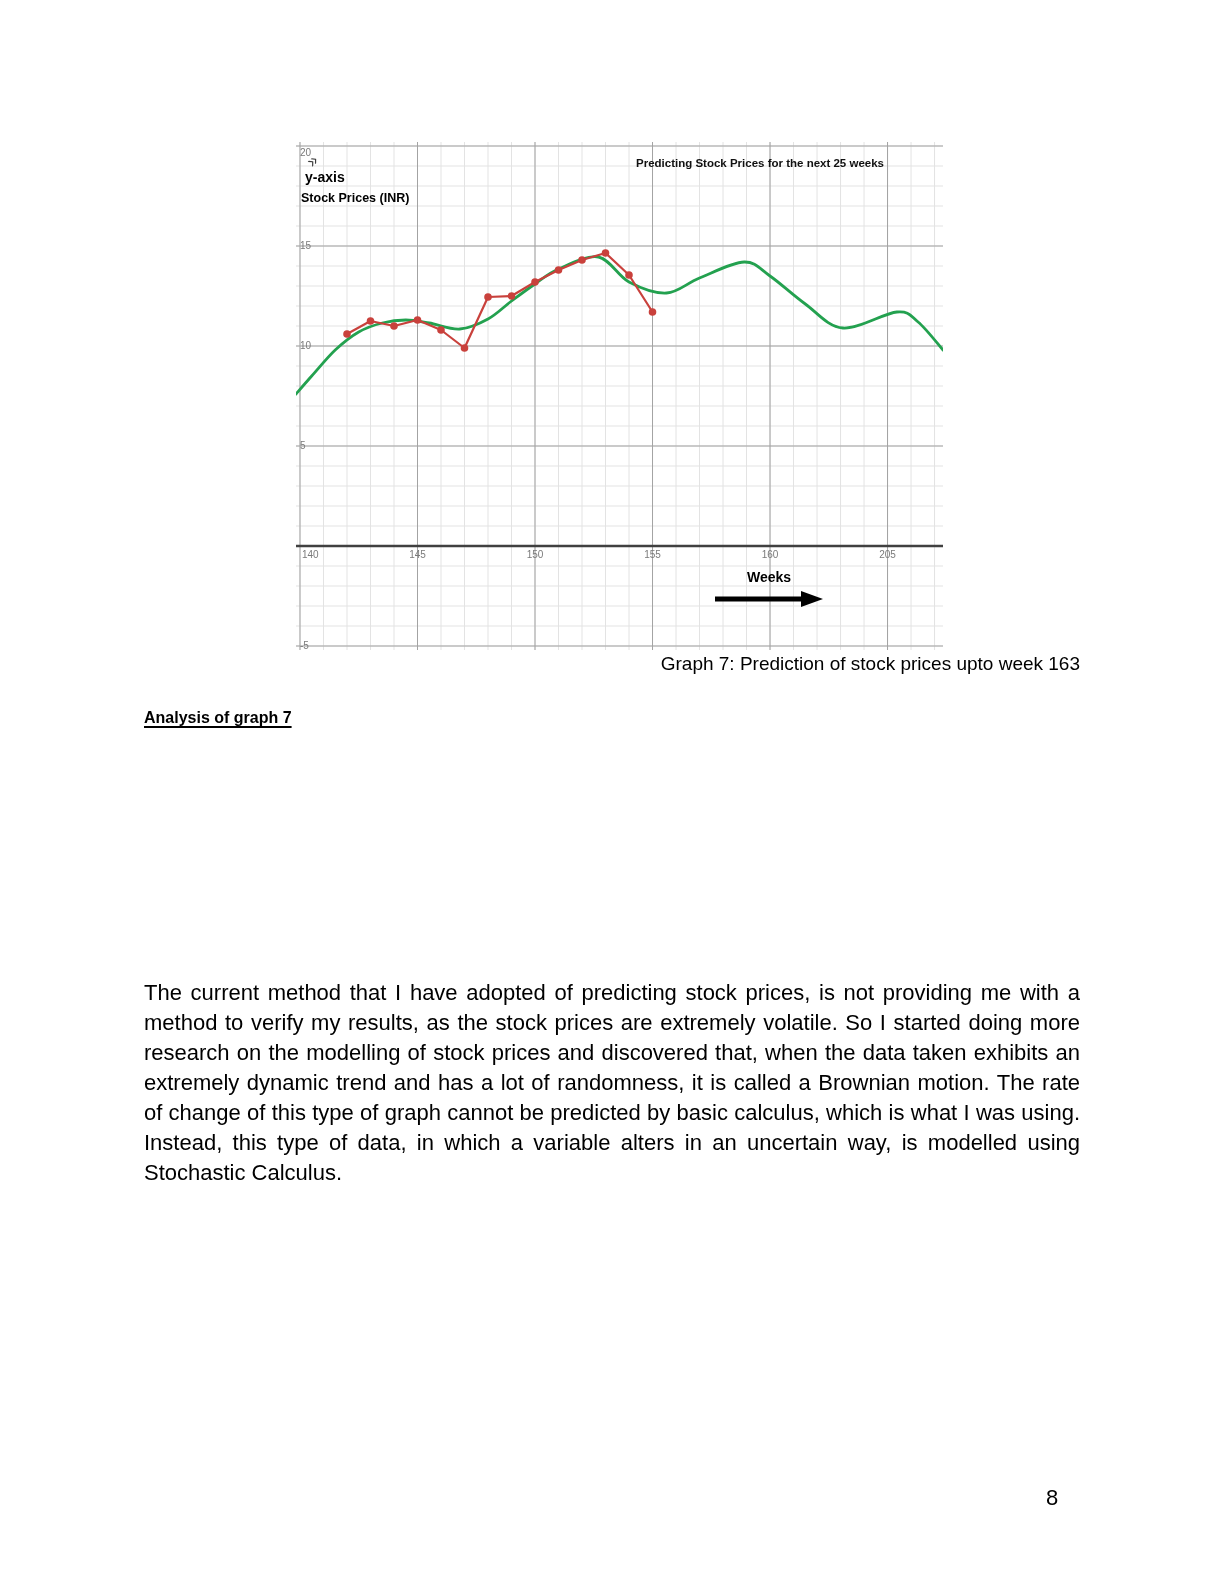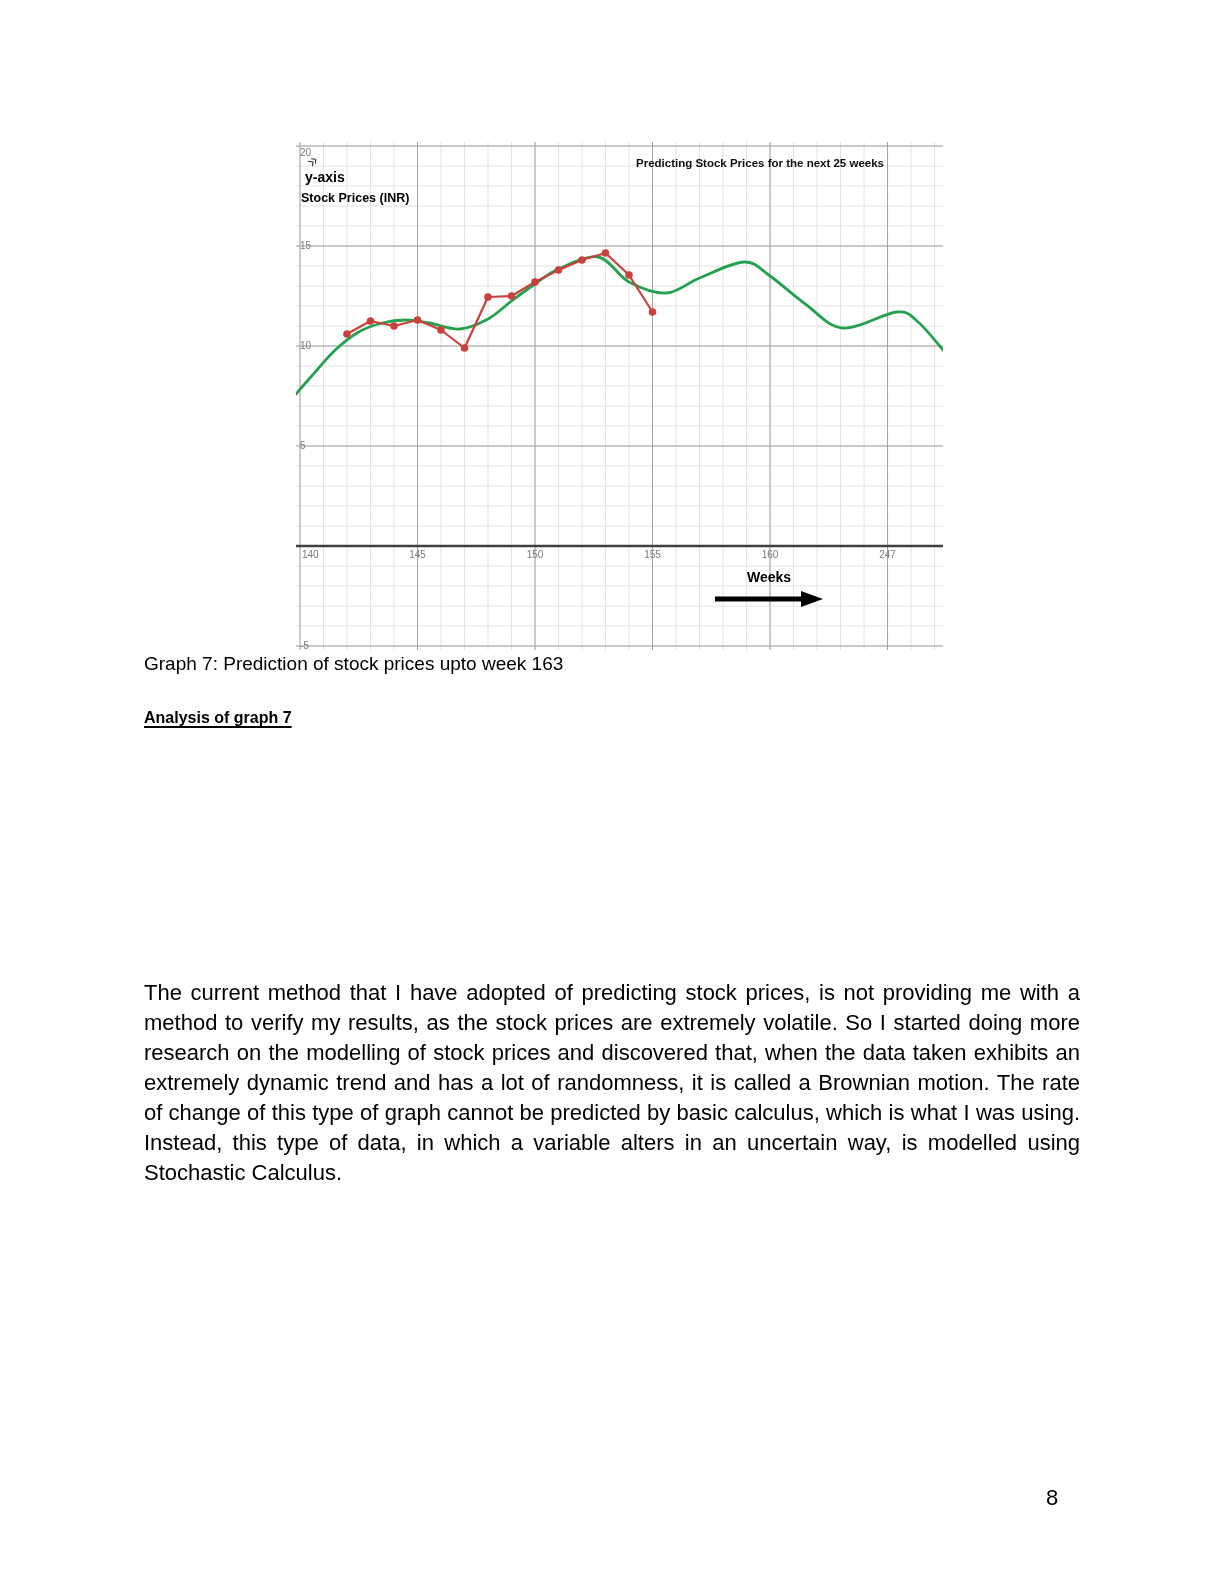--- a/index.html
+++ b/index.html
@@ -30,21 +30,21 @@
   }
   .yaxis-word{position:absolute; left:9px; top:27px; font-size:14px; font-weight:bold; white-space:nowrap;}
   .yaxis-units{position:absolute; left:5px; top:49px; font-size:12.5px; font-weight:bold; white-space:nowrap;}
   .topleft-tick{position:absolute; left:4px; top:5px; font-size:10px; color:#7a7a7a;}
   .weeks-label{
     position:absolute; left:473px; top:427px; transform:translateX(-50%);
     font-size:14px; font-weight:bold; white-space:nowrap;
   }
   
   .caption{
-    position:absolute; left:144px; top:652px; width:936px; text-align:left;
+    position:absolute; left:144px; top:652px; width:936px; text-align:right;
     font-size:19px; line-height:24px;
   }
   .heading{
     position:absolute; left:144px; top:703px; font-size:16px; line-height:30px;
     font-weight:bold; text-decoration:underline; text-decoration-thickness:2px;
     text-underline-offset:3px; white-space:nowrap;
   }
   .para{
     position:absolute; left:144px; width:936px; font-size:22px; line-height:30px;
     text-align:justify; margin:0;
@@ -151,21 +151,21 @@
       <div class="expand-chevron">»</div>
       <div class="yaxis-word">y-axis</div>
       <div class="yaxis-units">Stock Prices (INR)</div>
       <div class="chart-title">Predicting Stock Prices for the next 25 weeks</div>
       <div class="weeks-label">Weeks</div>
     <div class="tick xtick first" style="left: 5.99528px; top: 408px;">140</div>
         <div class="tick xtick" style="left: 121.503px; top: 408px; text-align: right;">145</div>
         <div class="tick xtick" style="left: 239.012px; top: 408px;">150</div>
         <div class="tick xtick" style="left: 356.52px; top: 408px;">155</div>
         <div class="tick xtick" style="left: 474.028px; top: 408px;">160</div>
-        <div class="tick xtick" style="left: 591.536px; top: 408px;">247</div>
+        <div class="tick xtick" style="left: 591.536px; top: 408px;">205</div>
         <div class="tick ytick" style="left: 4px; top: 104px;">15</div>
         <div class="tick ytick" style="left: 4px; top: 204px;">10</div>
         <div class="tick ytick" style="left: 4px; top: 304px;">5</div>
         <div class="tick ytick" style="left: 4px; top: 504px;">-5</div>
       </div>
   </div>
 
   <div class="caption">Graph 7: Prediction of stock prices upto week 163</div>
 
   <div class="heading">Analysis of graph 7</div>

